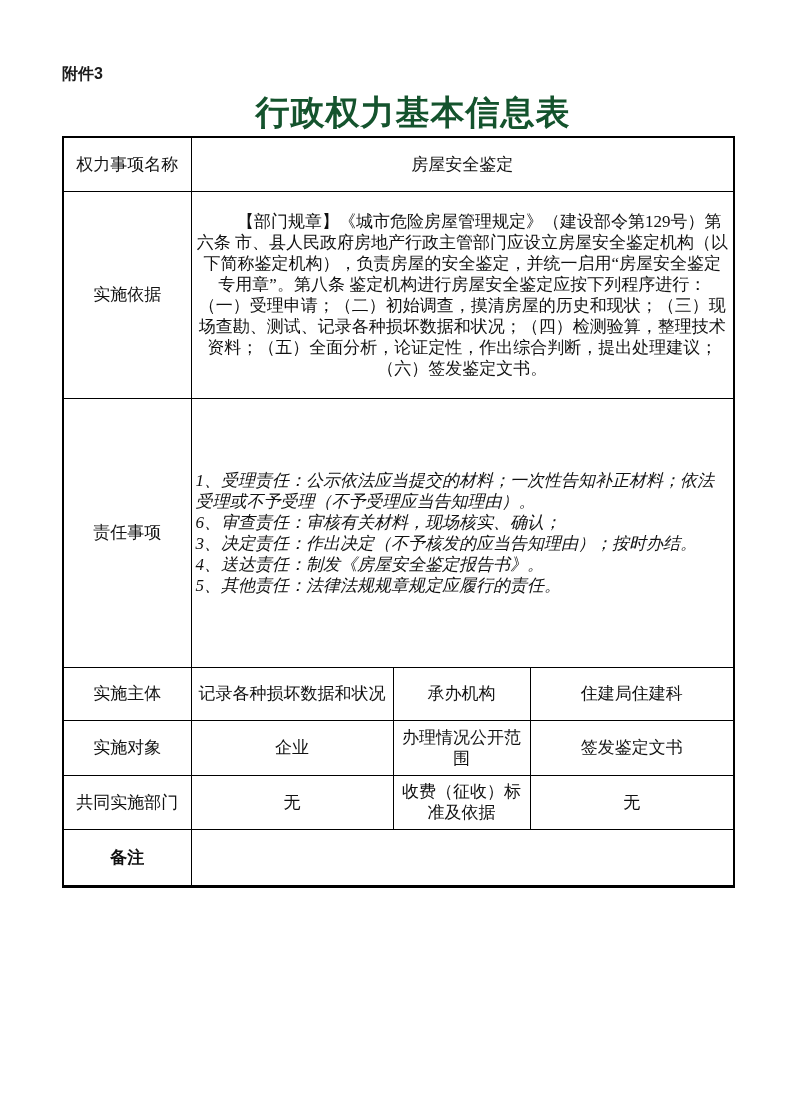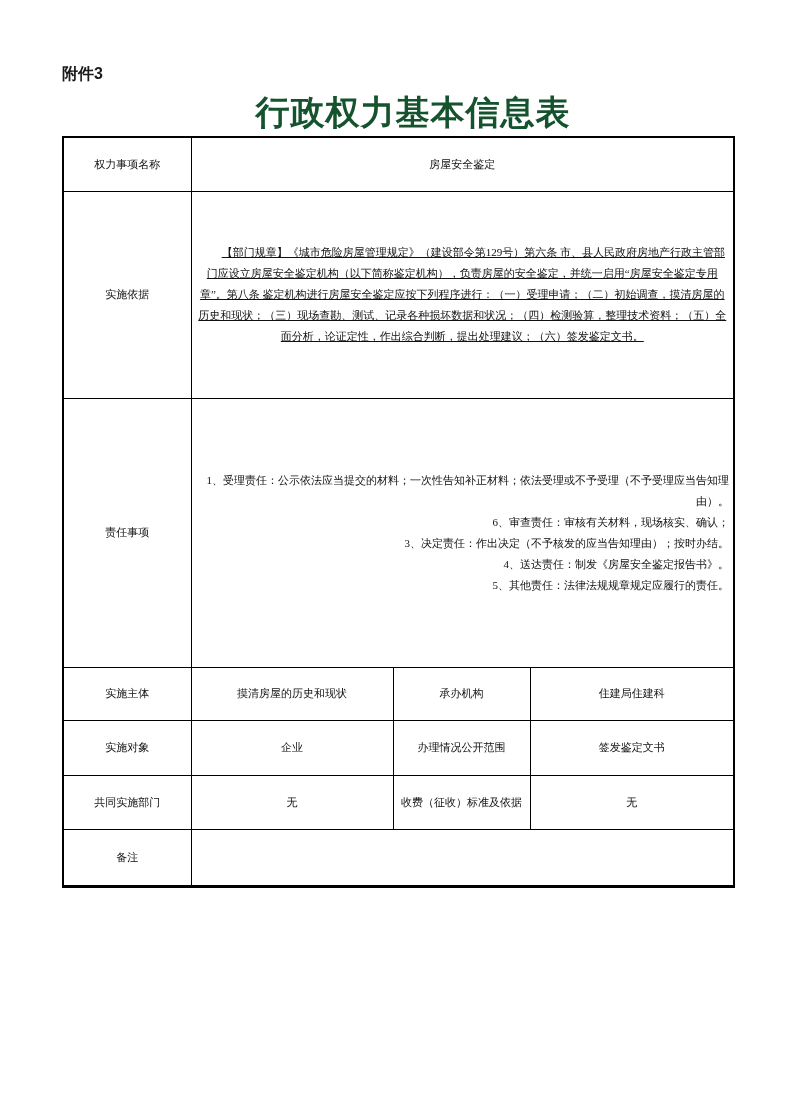--- a/index.html
+++ b/index.html
@@ -42,47 +42,47 @@
     left: 62px;
     top: 136px;
     width: 671px;
     border-collapse: collapse;
     table-layout: fixed;
     border: 2px solid #000000;
     border-bottom-width: 3px;
   }
   table.info-table td {
     border: 1px solid #000000;
-    font-size: 11px;
+    font-size: 17px;
     line-height: 21px;
     color: #111111;
     vertical-align: middle;
     text-align: center;
     padding: 0 4px;
     overflow: hidden;
   }
   td.heavy-top { border-top-width: 2px; }
   td.cell-left {
     text-align: left;
     text-align: justify;
     padding: 6px 8px 6px 6px;
   }
-  .indent-2em { text-indent: 2em; text-decoration: underline; }
-  .resp-line { text-align: right; }
+  .indent-2em { text-indent: 2em; }
+  .resp-line { text-align: left; font-style: italic; }
   
   tr.r1  { height: 54px; }
   tr.r2  { height: 56px; }
   tr.r3  { height: 207px; }
   tr.r4  { height: 269px; }
   tr.r5  { height: 53px; }
   tr.r6  { height: 55px; }
   tr.r7  { height: 54px; }
   tr.r8  { height: 57px; }
   tr.r9  { height: 52px; }
-  tr.r10 { height: 57px; }
+  tr.r10 { height: 57px; font-weight: bold; }
 </style>
 </head>
 <body>
 
 <div class="page">
 
   <div class="attachment">附件3</div>
 
   <div class="doc-title">行政权力基本信息表</div>
 
@@ -114,21 +114,21 @@
           <div class="resp-line">1、受理责任：公示依法应当提交的材料；一次性告知补正材料；依法受理或不予受理（不予受理应当告知理由）。</div>
           <div class="resp-line">6、审查责任：审核有关材料，现场核实、确认；</div>
           <div class="resp-line">3、决定责任：作出决定（不予核发的应当告知理由）；按时办结。</div>
           <div class="resp-line">4、送达责任：制发《房屋安全鉴定报告书》。</div>
           <div class="resp-line">5、其他责任：法律法规规章规定应履行的责任。</div>
         </td>
       </tr>
 
       <tr class="r5">
         <td class="heavy-top">实施主体</td>
-        <td class="heavy-top">摸清房屋的历史和现状</td>
+        <td class="heavy-top">记录各种损坏数据和状况</td>
         <td class="heavy-top">承办机构</td>
         <td class="heavy-top">住建局住建科</td>
       </tr>
 
       <tr class="r6">
         <td>实施对象</td>
         <td>企业</td>
         <td>办理情况公开范围</td>
         <td>签发鉴定文书</td>
       </tr>

